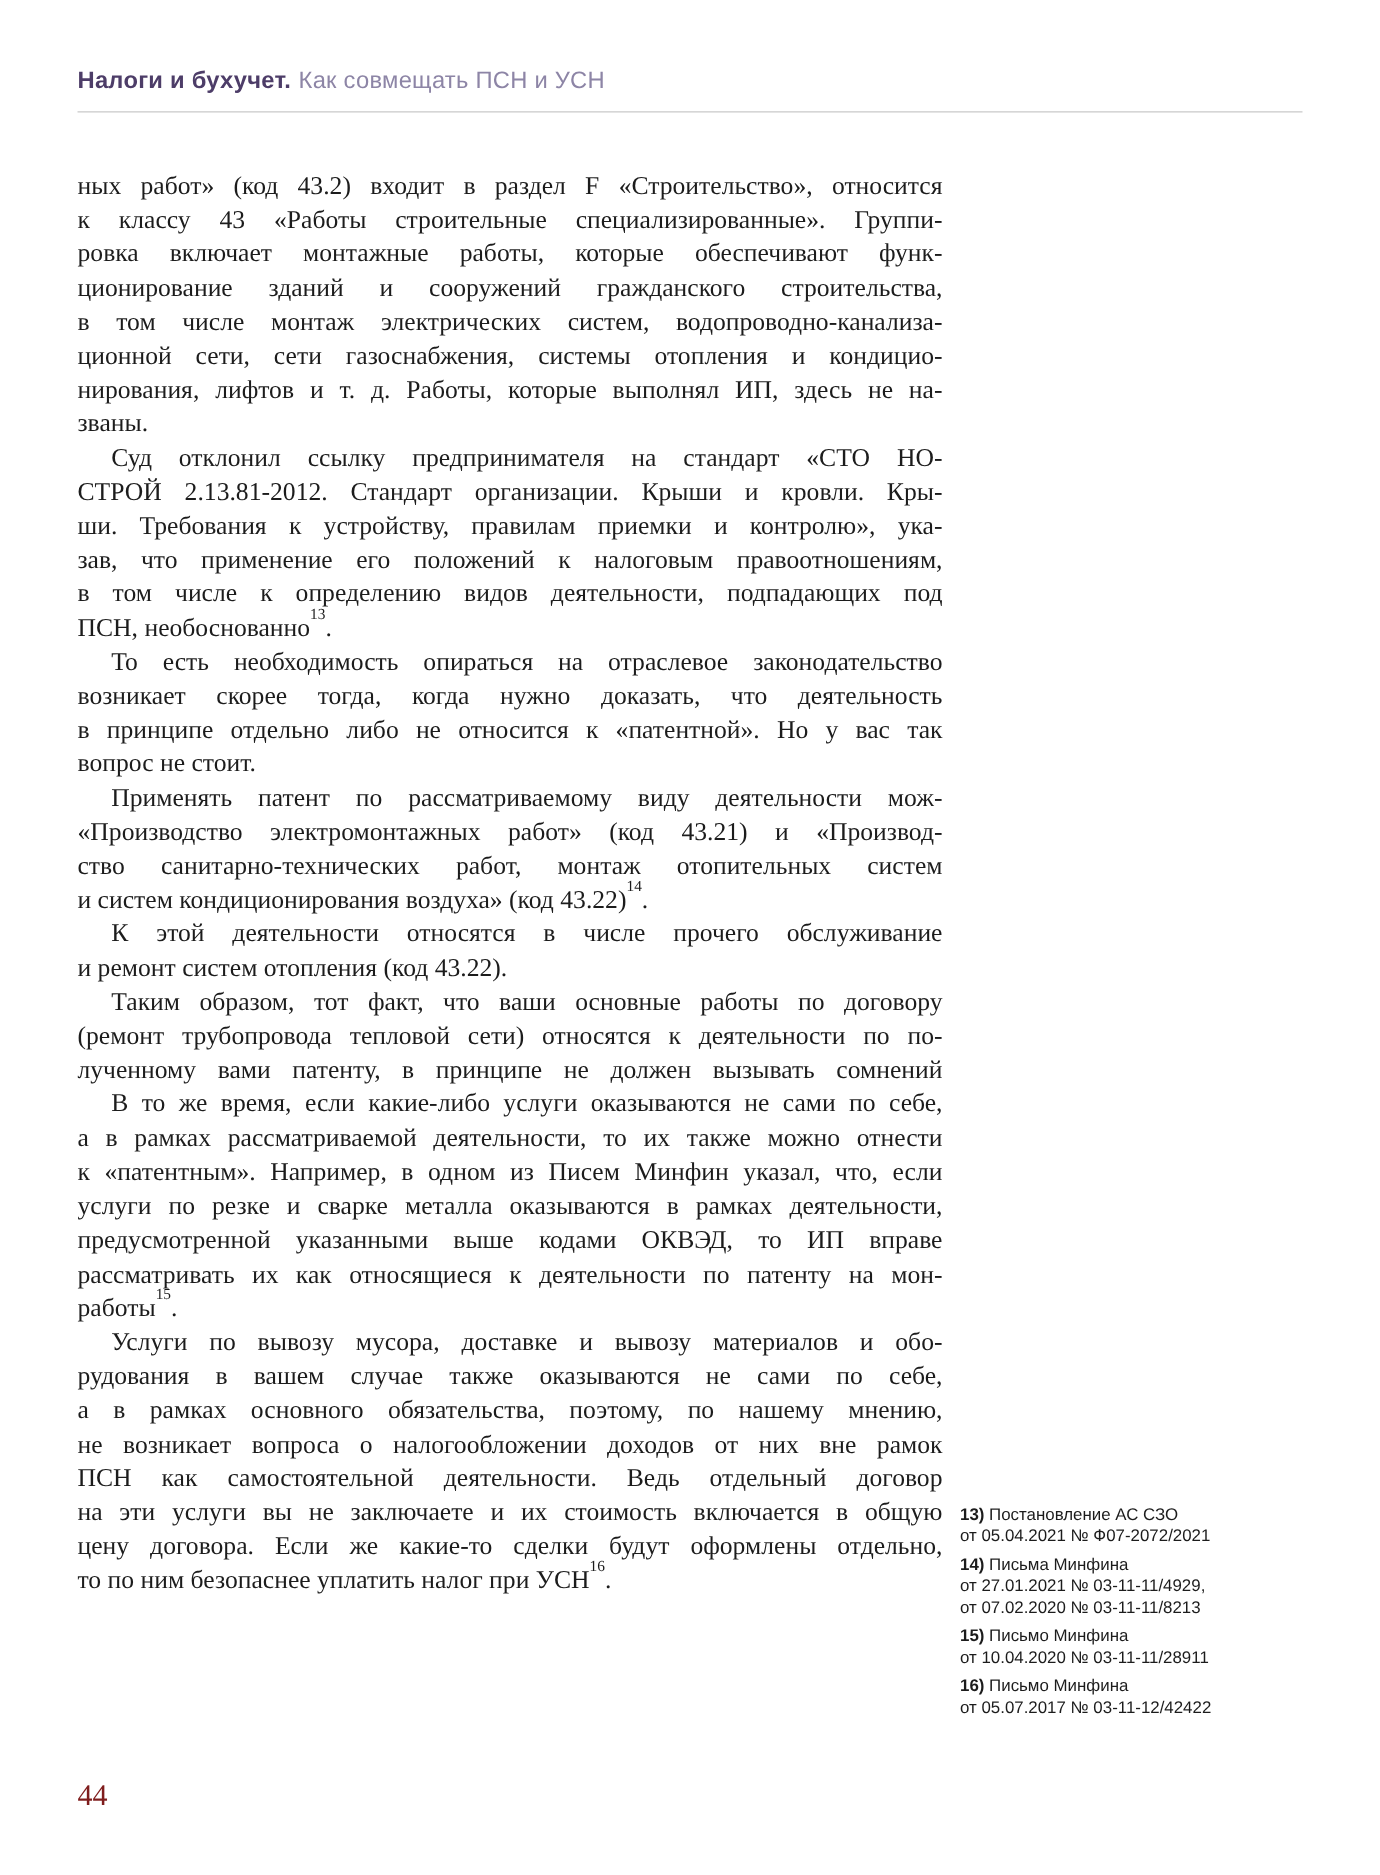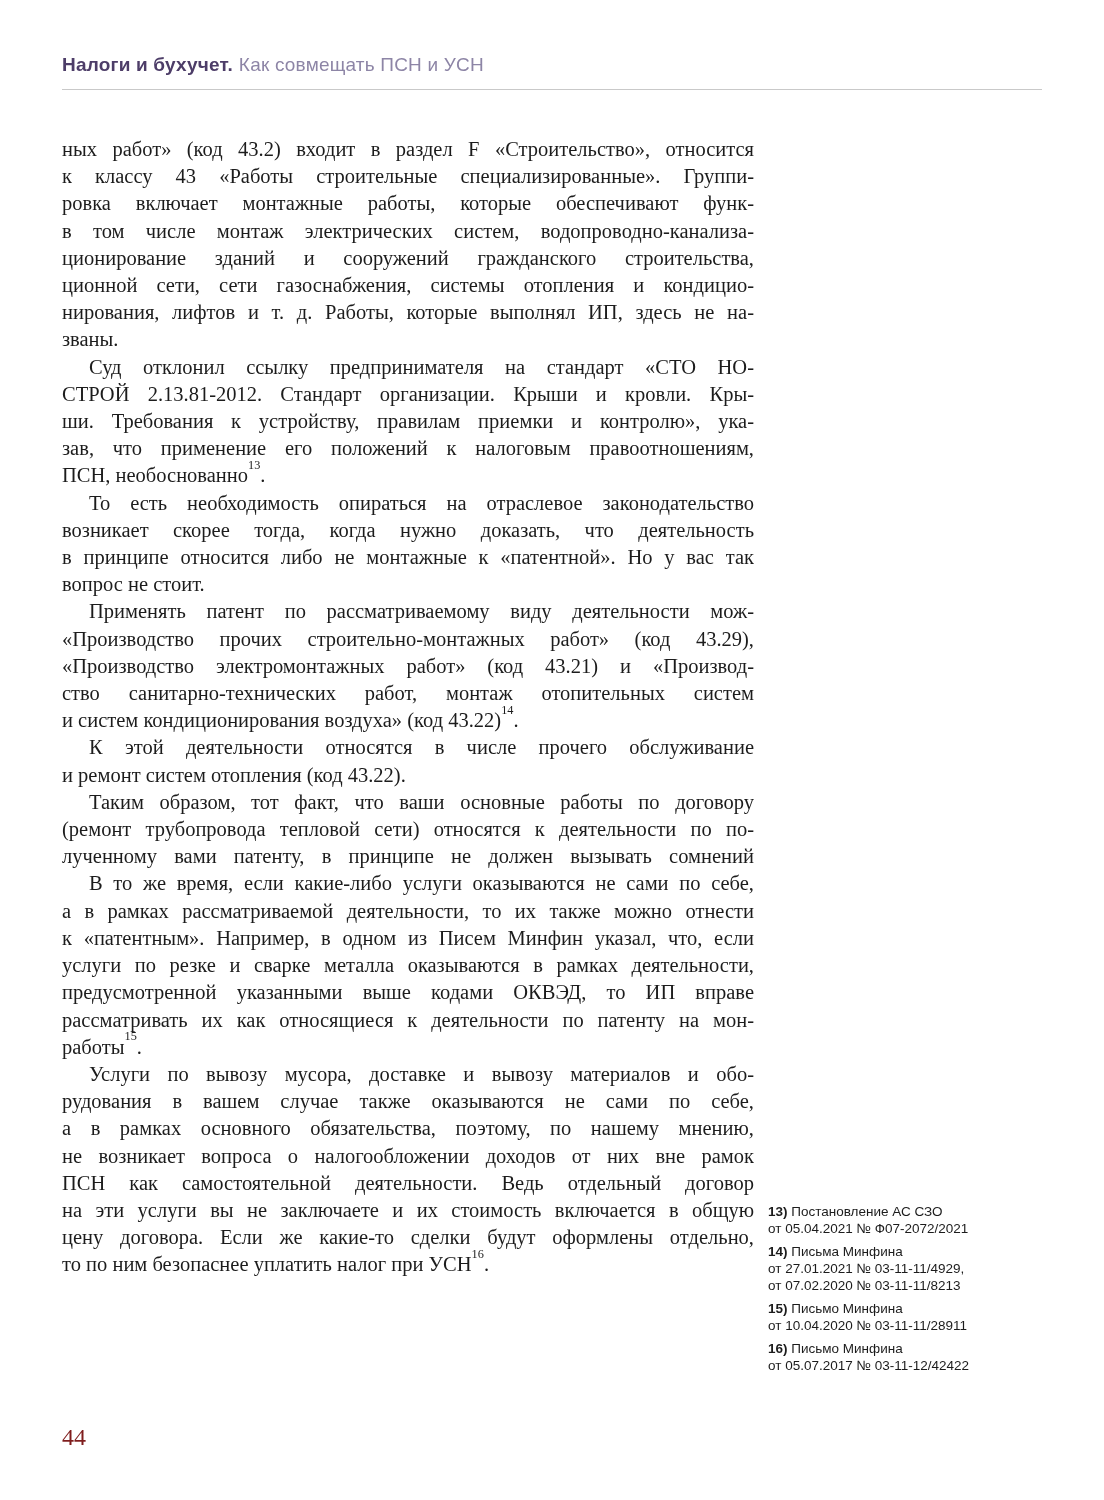--- a/index.html
+++ b/index.html
@@ -79,42 +79,42 @@
     <span class="hdr-bold">Налоги и бухучет.</span><span class="hdr-rest">Как совмещать ПСН и УСН</span>
   </div>
 
   <div class="rule"></div>
 
   <main class="body-col">
       <div class="para">
         <div class="line">ных работ» (код 43.2) входит в раздел F «Строительство», относится</div>
         <div class="line">к классу 43 «Работы строительные специализированные». Группи-</div>
         <div class="line">ровка включает монтажные работы, которые обеспечивают функ-</div>
+        <div class="line">ционирование зданий и сооружений гражданского строительства,</div>
         <div class="line">в том числе монтаж электрических систем, водопроводно-канализа-</div>
-        <div class="line">ционирование зданий и сооружений гражданского строительства,</div>
         <div class="line">ционной сети, сети газоснабжения, системы отопления и кондицио-</div>
         <div class="line">нирования, лифтов и т. д. Работы, которые выполнял ИП, здесь не на-</div>
         <div class="line last">званы.</div>
       </div>
       <div class="para">
         <div class="line first-indent">Суд отклонил ссылку предпринимателя на стандарт «СТО НО-</div>
         <div class="line">СТРОЙ 2.13.81-2012. Стандарт организации. Крыши и кровли. Кры-</div>
         <div class="line">ши. Требования к устройству, правилам приемки и контролю», ука-</div>
         <div class="line">зав, что применение его положений к налоговым правоотношениям,</div>
+        <div class="line">в том числе к определению видов деятельности, подпадающих под</div>
         <div class="line last">ПСН, необоснованно<sup class="fnref">13</sup>.</div>
       </div>
       <div class="para">
         <div class="line first-indent">То есть необходимость опираться на отраслевое законодательство</div>
         <div class="line">возникает скорее тогда, когда нужно доказать, что деятельность</div>
-        <div class="line">в принципе относится либо не монтажные к «патентной». Но у вас так</div>
+        <div class="line">в принципе отдельно либо не относится к «патентной». Но у вас так</div>
         <div class="line last">вопрос не стоит.</div>
       </div>
       <div class="para">
         <div class="line first-indent">Применять патент по рассматриваемому виду деятельности мож-</div>
-        <div class="line">«Производство прочих строительно-монтажных работ» (код 43.29),</div>
         <div class="line">«Производство электромонтажных работ» (код 43.21) и «Производ-</div>
         <div class="line">ство санитарно-технических работ, монтаж отопительных систем</div>
         <div class="line last">и систем кондиционирования воздуха» (код 43.22)<sup class="fnref">14</sup>.</div>
       </div>
       <div class="para">
         <div class="line first-indent">К этой деятельности относятся в числе прочего обслуживание</div>
         <div class="line last">и ремонт систем отопления (код 43.22).</div>
       </div>
       <div class="para">
         <div class="line first-indent">Таким образом, тот факт, что ваши основные работы по договору</div>

